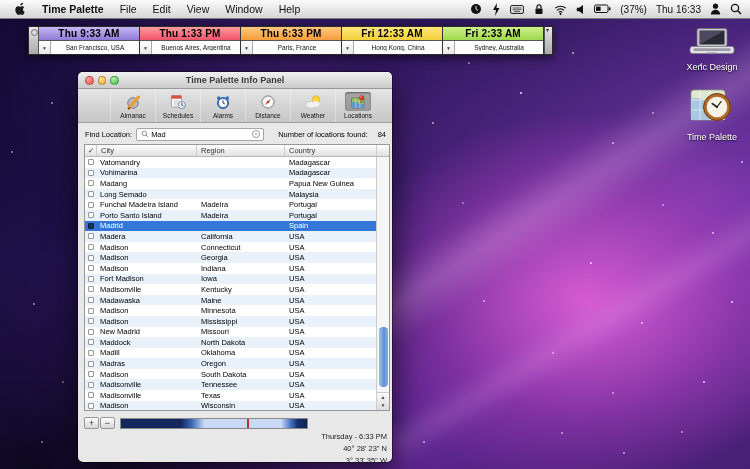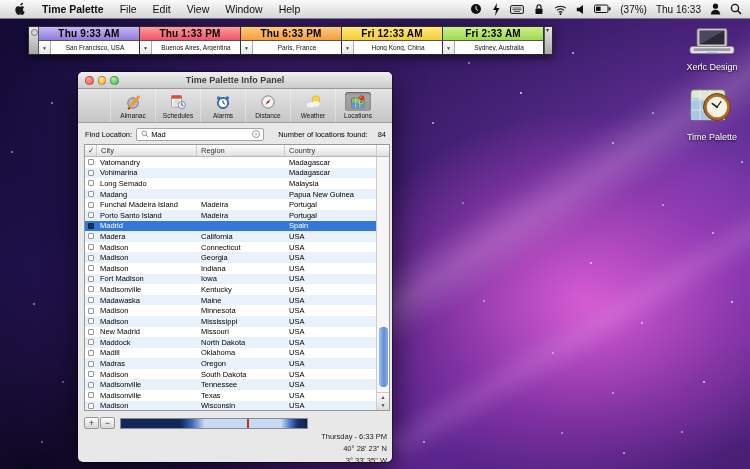--- a/index.html
+++ b/index.html
@@ -382,31 +382,31 @@
               <span class="cb"></span>
             </span>
             <span class="c-city">Vohimarina</span>
             <span class="c-region"></span>
             <span class="c-country">Madagascar</span>
           </div>
           <div class="row">
             <span class="c-check">
               <span class="cb"></span>
             </span>
+            <span class="c-city">Madang</span>
+            <span class="c-region"></span>
+            <span class="c-country">Papua New Guinea</span>
+          </div>
+          <div class="row">
+            <span class="c-check">
+              <span class="cb"></span>
+            </span>
             <span class="c-city">Long Semado</span>
             <span class="c-region"></span>
             <span class="c-country">Malaysia</span>
-          </div>
-          <div class="row">
-            <span class="c-check">
-              <span class="cb"></span>
-            </span>
-            <span class="c-city">Madang</span>
-            <span class="c-region"></span>
-            <span class="c-country">Papua New Guinea</span>
           </div>
           <div class="row">
             <span class="c-check">
               <span class="cb"></span>
             </span>
             <span class="c-city">Funchal Madeira Island</span>
             <span class="c-region">Madeira</span>
             <span class="c-country">Portugal</span>
           </div>
           <div class="row">

